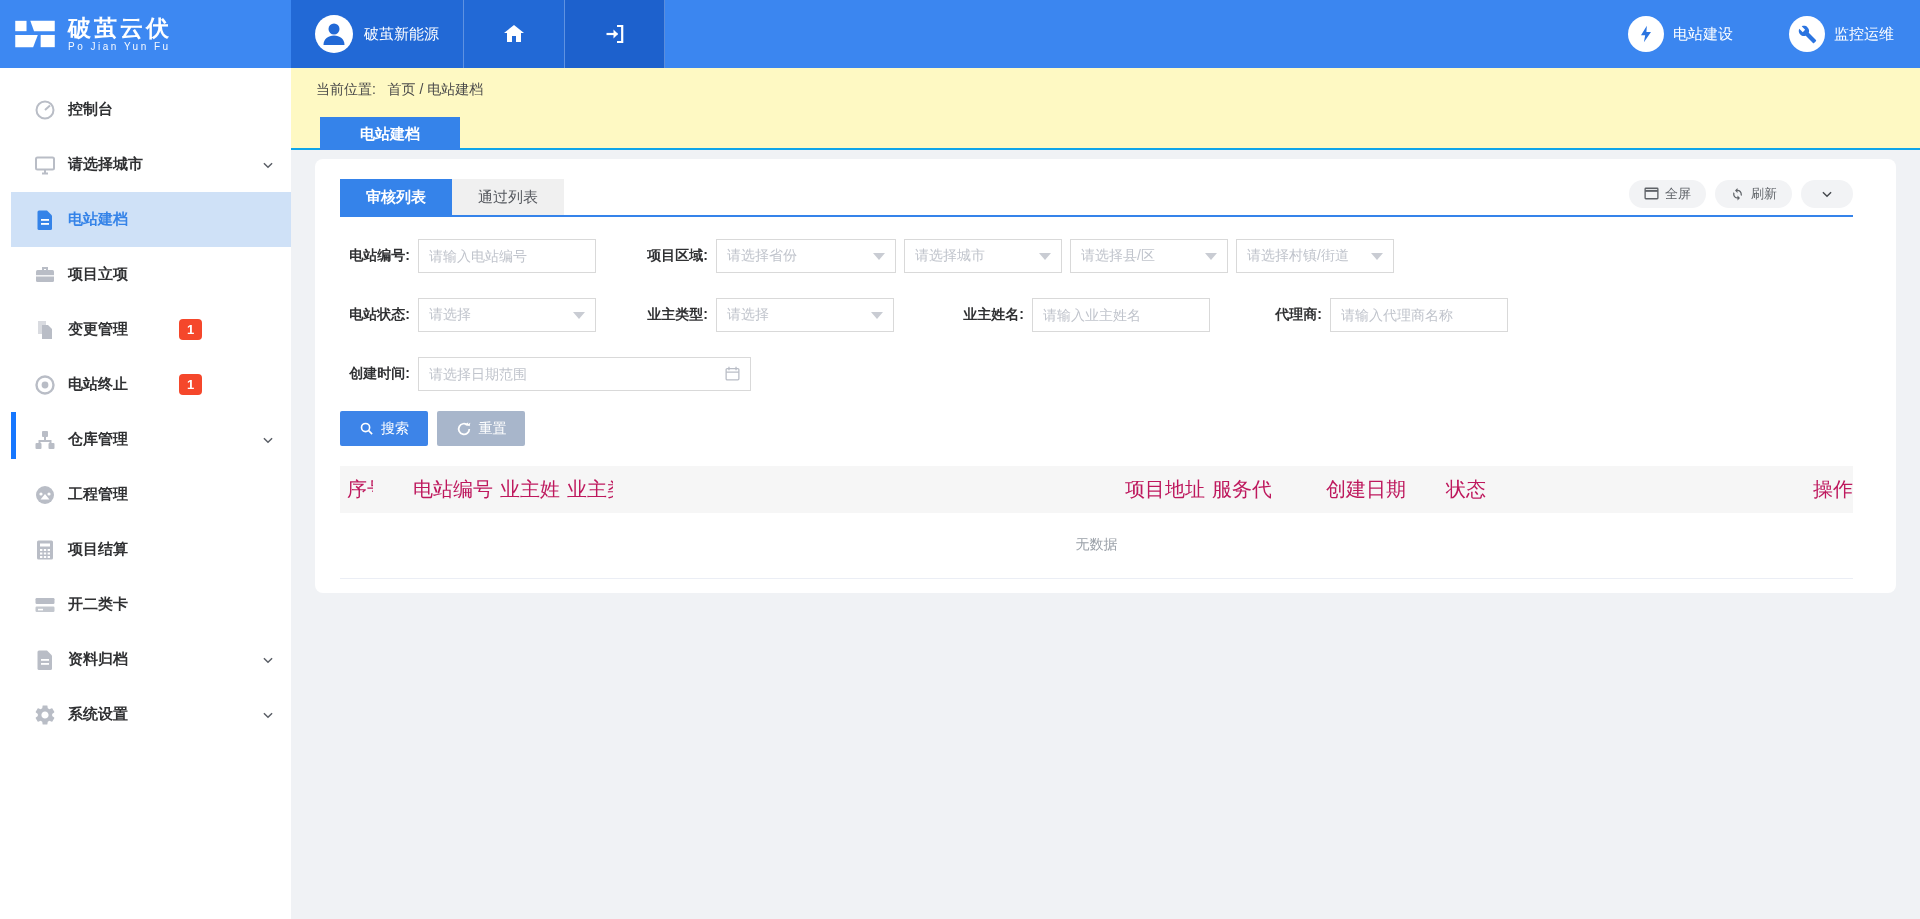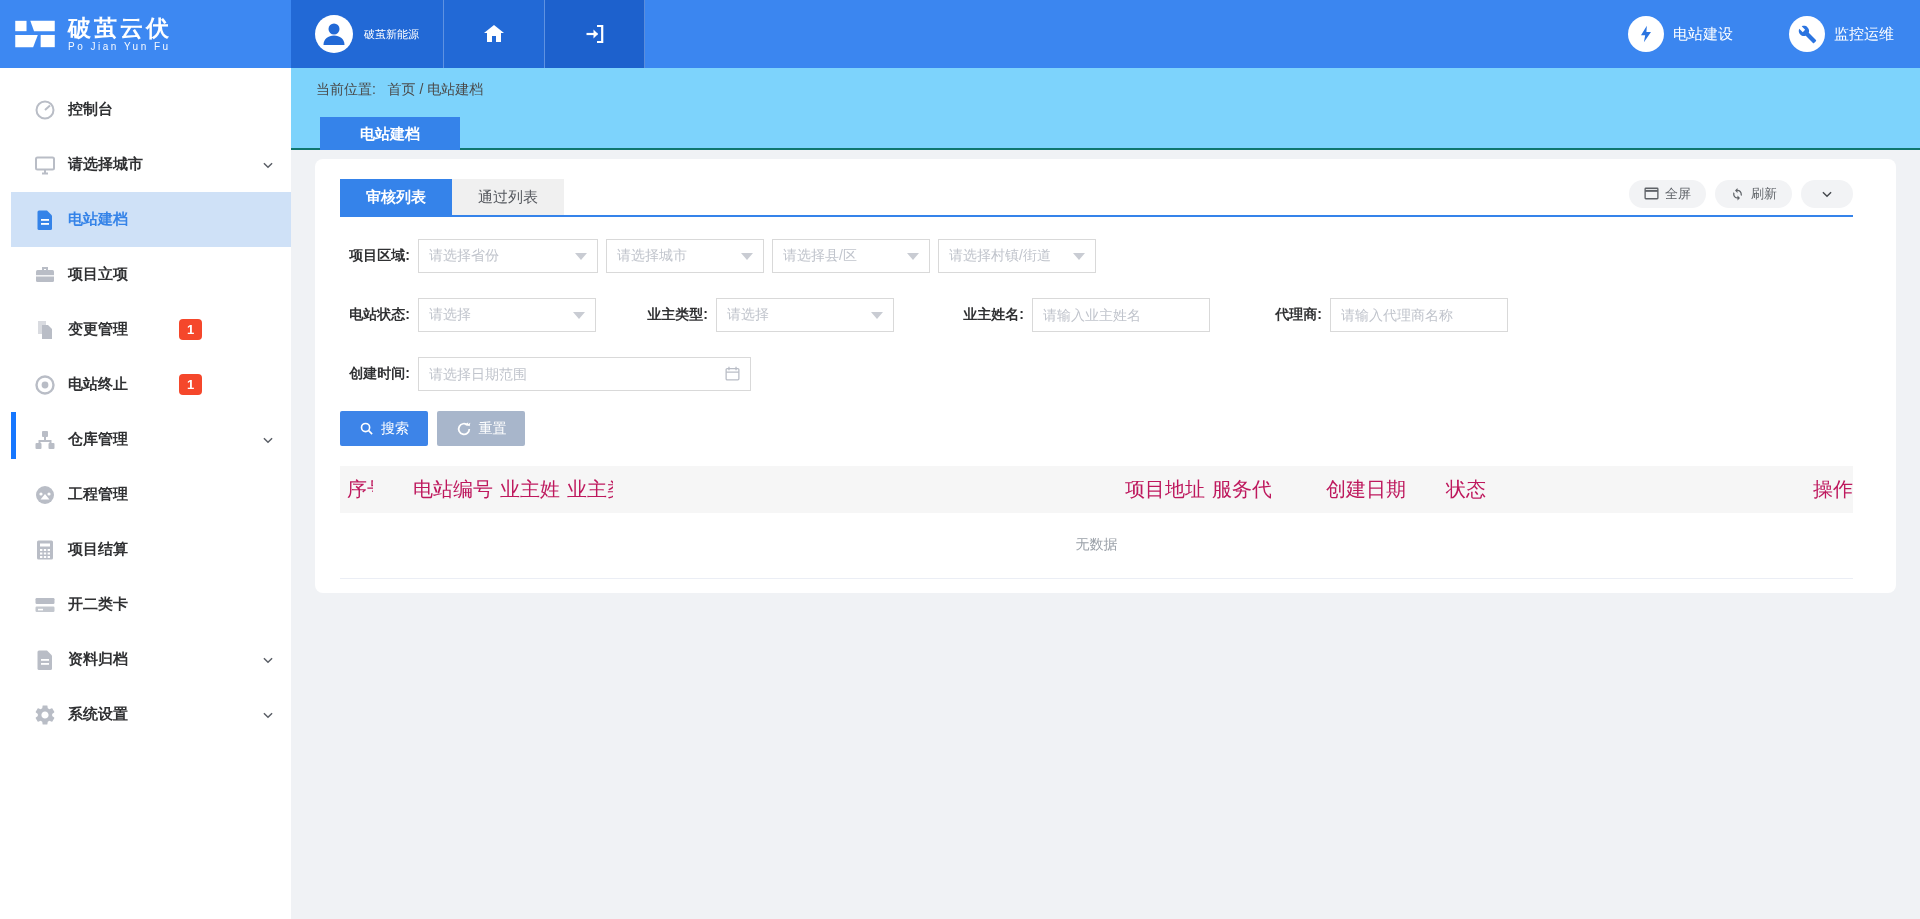--- a/index.html
+++ b/index.html
@@ -9,42 +9,42 @@
 
   
   .header { height:68px; display:flex; background:#3b86f0; color:#fff; }
   .logo-area { width:291px; flex:0 0 291px; background:#3d88f2; display:flex; align-items:center; padding-left:14px; }
   .logo-mark { width:42px; height:32px; margin-right:12px; }
   .logo-text .t1 { font-size:23px; font-weight:bold; letter-spacing:3px; line-height:25px; }
   .logo-text .t2 { font-size:10px; letter-spacing:2.5px; opacity:.95; }
   .nav-sec { background:#2269d6; display:flex; align-items:center; border-right:1px solid rgba(255,255,255,.28); cursor:pointer; }
   .nav-user { padding:0 24px 0 24px; gap:11px; }
   .avatar { width:38px; height:38px; border-radius:50%; background:#fff; display:flex; align-items:center; justify-content:center; }
-  .nav-user .uname { font-size:11px; }
+  .nav-user .uname { font-size:15px; }
   .nav-home { width:101px; justify-content:center; }
   .nav-logout { width:100px; justify-content:center; background:#1d61cd; }
   .header-right { margin-left:auto; display:flex; align-items:center; gap:56px; padding-right:26px; }
   .h-action { display:flex; align-items:center; gap:9px; font-size:15px; cursor:pointer; }
   .h-action .circ { width:36px; height:36px; border-radius:50%; background:#fff; display:flex; align-items:center; justify-content:center; }
 
   
   .wrap { display:flex; height:851px; }
   .sidebar { width:291px; flex:0 0 291px; background:#fff; padding-top:14px; position:relative; }
   .menu-item { height:55px; display:flex; align-items:center; padding-left:22px; padding-right:16px;
     font-size:15px; font-weight:bold; color:#303133; position:relative; cursor:pointer;margin-left:11px; }
   .menu-item .mi-icon { width:24px; height:24px; margin-right:11px; color:#b9bdc6; flex:0 0 24px; }
   .menu-item.active { background:#cfe1f7; color:#3583e8; }
   .menu-item.active .mi-icon { color:#3583e8; }
   .mi-badge { position:absolute; left:168px; top:17px; width:23px; height:21px; background:#f5472b;
     color:#fff; font-size:13px; font-weight:bold; border-radius:4px; display:flex; align-items:center; justify-content:center; }
   .mi-chevron { position:absolute; right:16px; color:#5a5e66; display:flex; }
   .side-indicator { position:absolute; left:0; top:0; width:5px; height:47px; background:#1677ff; }
 
   .main { flex:1; display:flex; flex-direction:column; background:#f0f2f5; min-width:0; }
-  .topstrip { background:#7dd3fc; height:82px; border-bottom:2px solid #0f766e; flex:0 0 82px; }
+  .topstrip { background:#fef9c3; height:82px; border-bottom:2px solid #0ea5e9; flex:0 0 82px; }
   .breadcrumb { font-size:14px; color:#4a4a4a; padding:13px 0 0 25px; }
   .page-tab { display:inline-block; margin:18px 0 0 29px; width:140px; height:33px; line-height:33px;
     text-align:center; background:#3583ea; color:#fff; font-size:15px; font-weight:bold; cursor:pointer; }
 
   .content { padding:9px 24px 0 24px; }
   .card { background:#fff; border-radius:8px; padding:20px 43px 14px 25px; }
 
   
   .ptabs-row { display:flex; align-items:center; border-bottom:2px solid #3583ea; }
   .ptab { width:112px; height:36px; line-height:36px; text-align:center; font-size:15px; cursor:pointer; }
@@ -324,20 +324,24 @@
             </button>
             <button class="pill chev">
               <svg width="14" height="14" viewBox="0 0 24 24" fill="none" stroke="#45484d" stroke-width="2.4">
                   <path d="M5 9 l7 7 7-7"></path>
                 </svg>
             </button>
           </div>
         </div>
 
         <div class="frow">
+          <div class="fgroup">
+            <span class="flabel">电站编号:</span>
+            <input class="ctl w178" placeholder="请输入电站编号" style="">
+          </div>
           <div class="fgroup">
             <span class="flabel">项目区域:</span>
             <div class="selgrp">
               <div class="ctl sel w180">
                 <span>请选择省份</span>
                 <span class="caret"></span>
               </div>
               <div class="ctl sel w158">
                 <span>请选择城市</span>
                 <span class="caret"></span>

